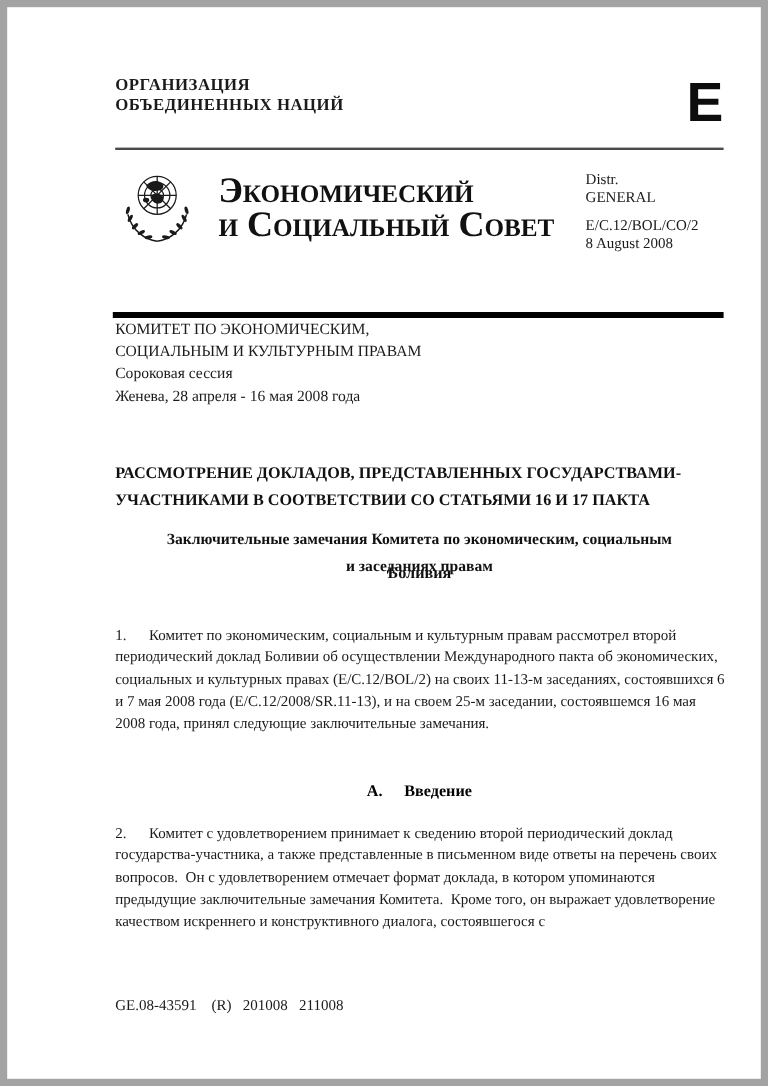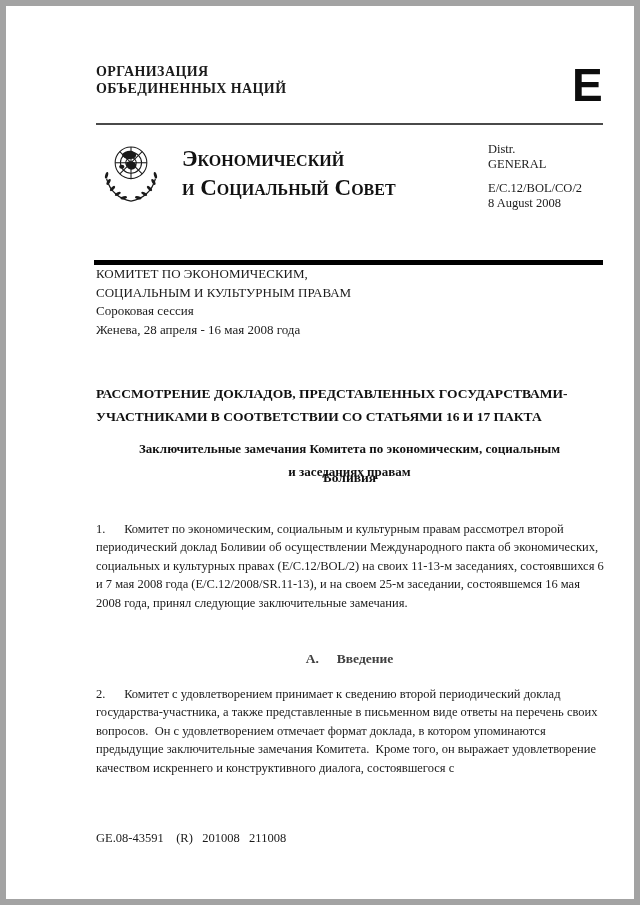--- a/index.html
+++ b/index.html
@@ -30,21 +30,21 @@
   .rule-thin {
     position:absolute; left:90px; top:117px;
     width:507px; height:2px; background:#4a4a4a;
   }
   .emblem {
     position:absolute; left:92px; top:134px;
     width:66px; height:64px;
   }
   .council-name {
     position:absolute; left:176px; top:138px;
-    font-weight:bold; font-size:23px; line-height:29px;
+    font-weight:bold; font-size:30px; line-height:29px;
     font-variant:small-caps;
     color:#111;
   }
   .distr {
     position:absolute; left:482px; top:136px;
     font-size:12.5px; line-height:15px;
   }
   .distr-g2 { margin-top:9px; }
   .distr-g3 { margin-top:12px; }
 
@@ -76,21 +76,21 @@
   .para {
     position:absolute; left:90px; width:510px;
     font-size:12.5px; line-height:18.4px;
     text-align:left;
   }
   .para-1 { top:514px; }
   .para-2 { top:679px; }
 
   .section-heading {
     position:absolute; left:90px; top:645px; width:507px;
-    text-align:center; font-weight:bold; font-size:13.5px; color:#404040;
+    text-align:center; font-weight:bold; font-size:13.5px; color:#000000;
   }
   .section-heading .gap { display:inline-block; width:18px; }
 
   .footer-ref {
     position:absolute; left:90px; top:825px;
     font-size:12.5px;
   }
 </style>
 </head>
 <body>

